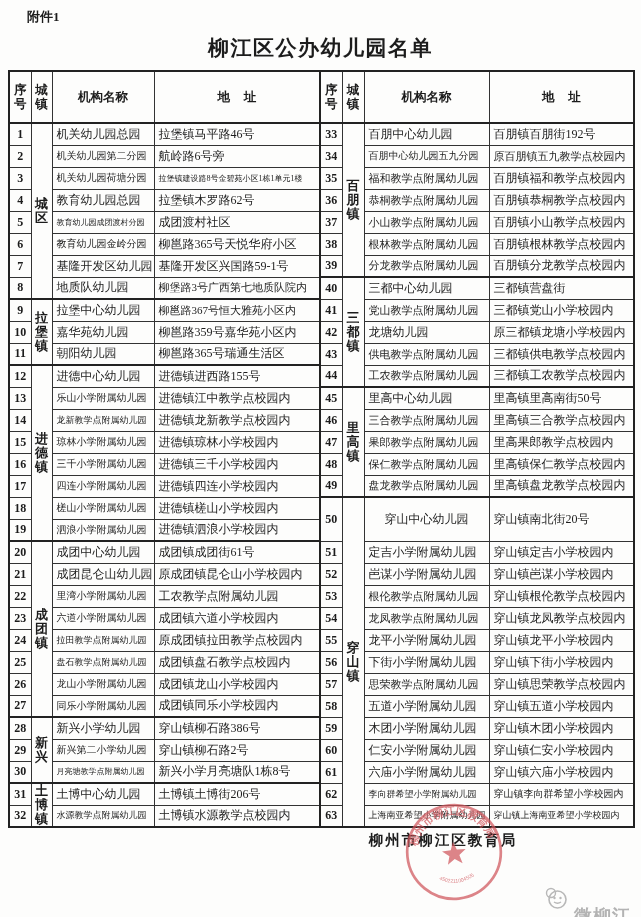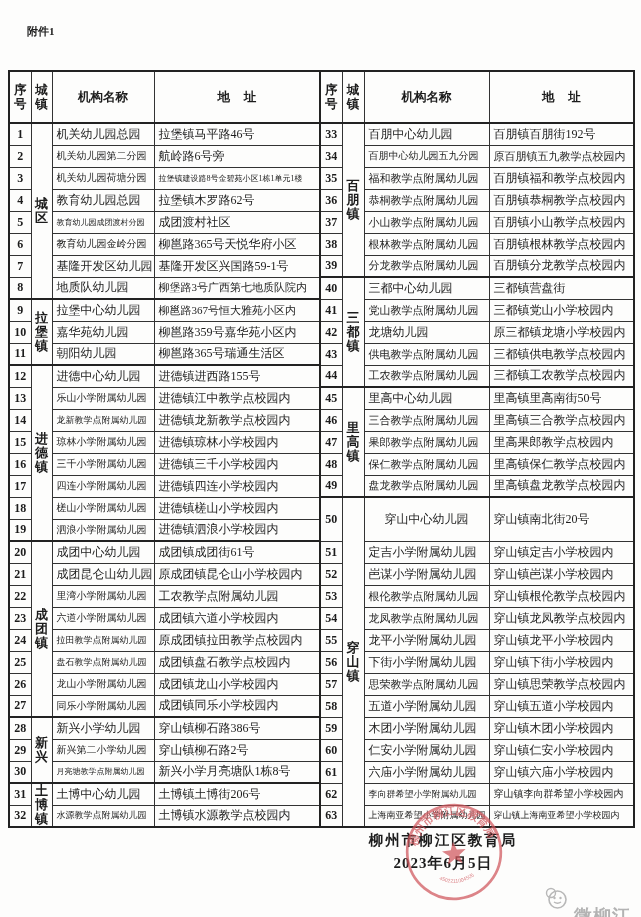--- a/index.html
+++ b/index.html
@@ -1,18 +1,18 @@
 <!DOCTYPE html>
 <html><head>
 <meta charset="utf-8">
 <style>
   html,body{margin:0;padding:0;background:#ffffff;}
   .page{position:relative;width:641px;height:917px;background:#fdfdfc;
         font-family:"Liberation Serif",serif;color:#1c1c1c;overflow:hidden;}
-  .attachment{position:absolute;left:27px;top:24px;font-size:11px;font-weight:bold;}
+  .attachment{position:absolute;left:27px;top:8px;font-size:13px;font-weight:bold;}
   .title{position:absolute;left:0;right:0;top:34px;margin:0;text-align:center;
          font-size:21px;font-weight:bold;letter-spacing:1.5px;}
   table.roster{position:absolute;left:8px;top:70px;width:625px;border-collapse:collapse;
          table-layout:fixed;border:2px solid #222;}
   th,td{border:1px solid #333;padding:0;overflow:hidden;white-space:nowrap;vertical-align:middle;}
   thead tr{height:52px;}
   tbody tr{height:22px;}
   th{font-size:12.5px;font-weight:bold;text-align:center;line-height:1.15;
      font-family:"Liberation Sans",sans-serif;}
   th.c-no,th.c-town{word-break:break-all;white-space:normal;padding:0 3px;}
@@ -36,20 +36,21 @@
   .watermark .wm-text{font-size:18px;font-weight:bold;color:#b3b3b3;letter-spacing:1px;
         font-family:"Liberation Sans",sans-serif;margin-top:36px;}
 </style>
 </head>
 <body>
 
 <div class="page">
 
   <div class="attachment">附件1</div>
 
+  <h1 class="title">柳江区公办幼儿园名单</h1>
 
   <table class="roster">
     <colgroup>
       <col style="width:22px">
         <col style="width:21px">
         <col style="width:102px">
         <col style="width:166px">
       <col style="width:22px">
         <col style="width:22px">
         <col style="width:125px">
@@ -328,21 +329,20 @@
           <td class="name" style="font-size:9px">水源教学点附属幼儿园</td>
           <td class="addr" style="font-size:12px">土博镇水源教学点校园内</td>
           <td class="no mid">63</td>
           <td class="name" style="font-size:9px">上海南亚希望小学附属幼儿园</td>
           <td class="addr" style="font-size:9px">穿山镇上海南亚希望小学校园内</td>
         </tr>
       </tbody>
   </table>
 
   <div class="footer-issuer">柳州市柳江区教育局</div>
-  <div class="footer-date">2023年6月5日</div>
 
   <svg class="seal" viewBox="0 0 100 100">
     <circle cx="50" cy="50" r="45" fill="none" stroke="#d0565c" stroke-width="2.6"></circle>
     <path id="sealArc" d="M 14 50 A 36 36 0 0 1 86 50" fill="none"></path>
     <path id="sealDigits" d="M 22 64 A 33 33 0 0 0 78 64" fill="none"></path>
     <polygon points="50,40 52.9,48 61.4,48.3 54.8,53.5 57.1,61.7 50,56.8 42.9,61.7 45.2,53.5 38.6,48.3 47.1,48" fill="#d0565c"></polygon>
     <text font-size="10.5" fill="#d0565c" font-weight="bold" font-family="Liberation Serif,serif">
       <textPath href="#sealArc" startOffset="50%" text-anchor="middle">柳州市柳江区教育局</textPath>
     </text>
     <text font-size="5" fill="#d0565c" font-family="Liberation Sans,sans-serif">

